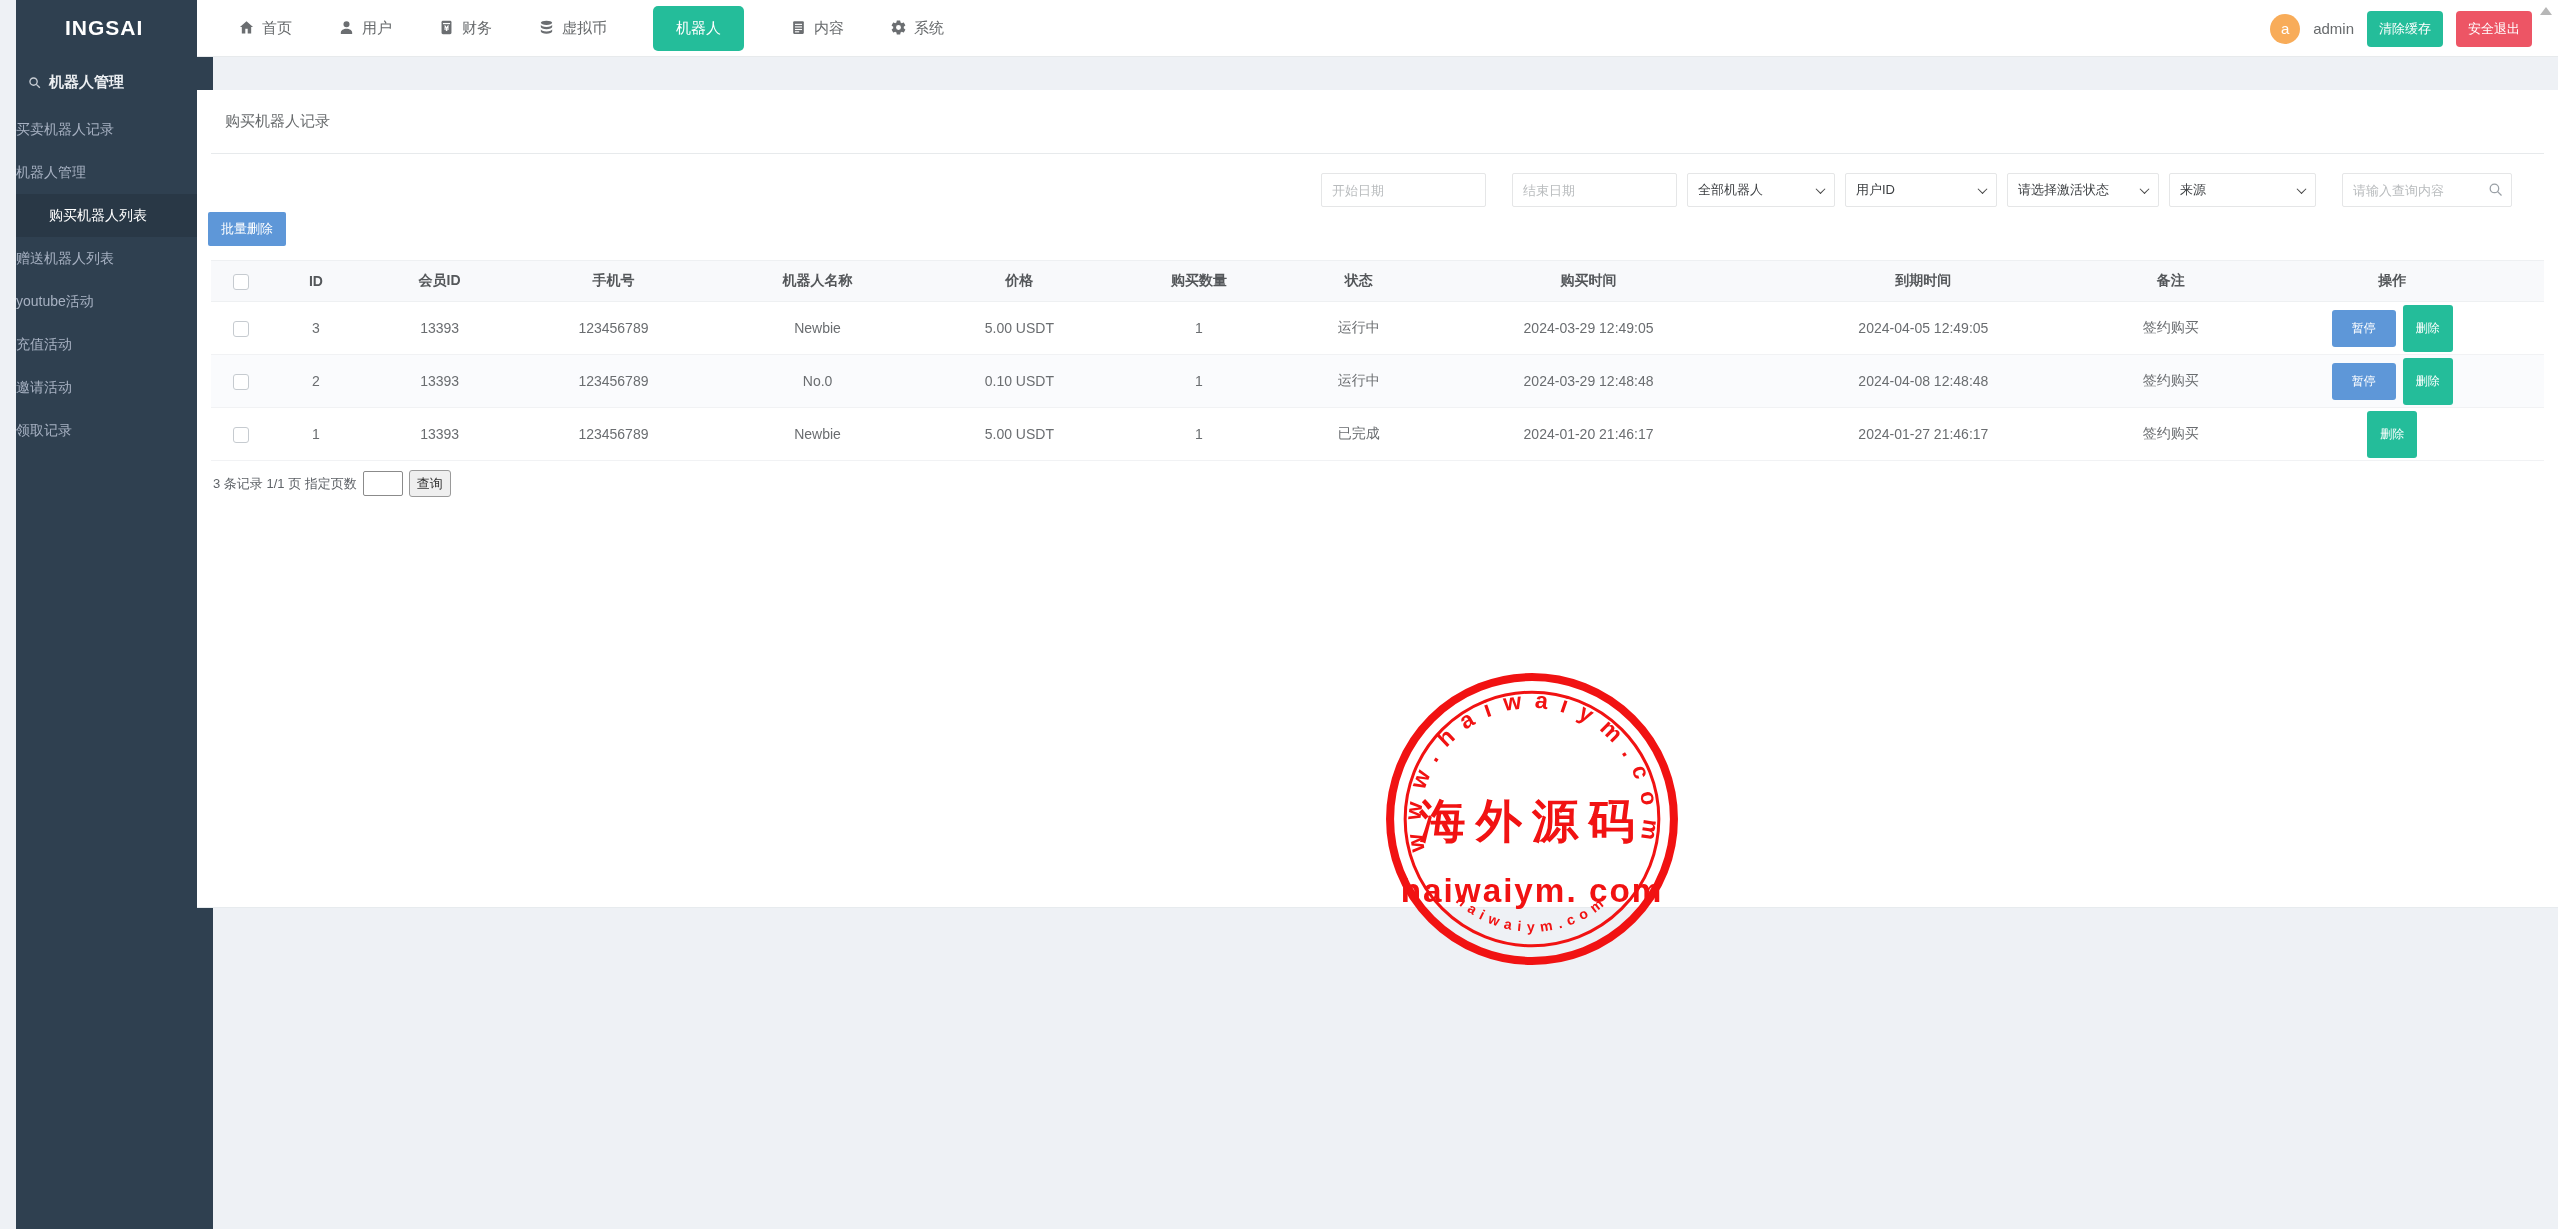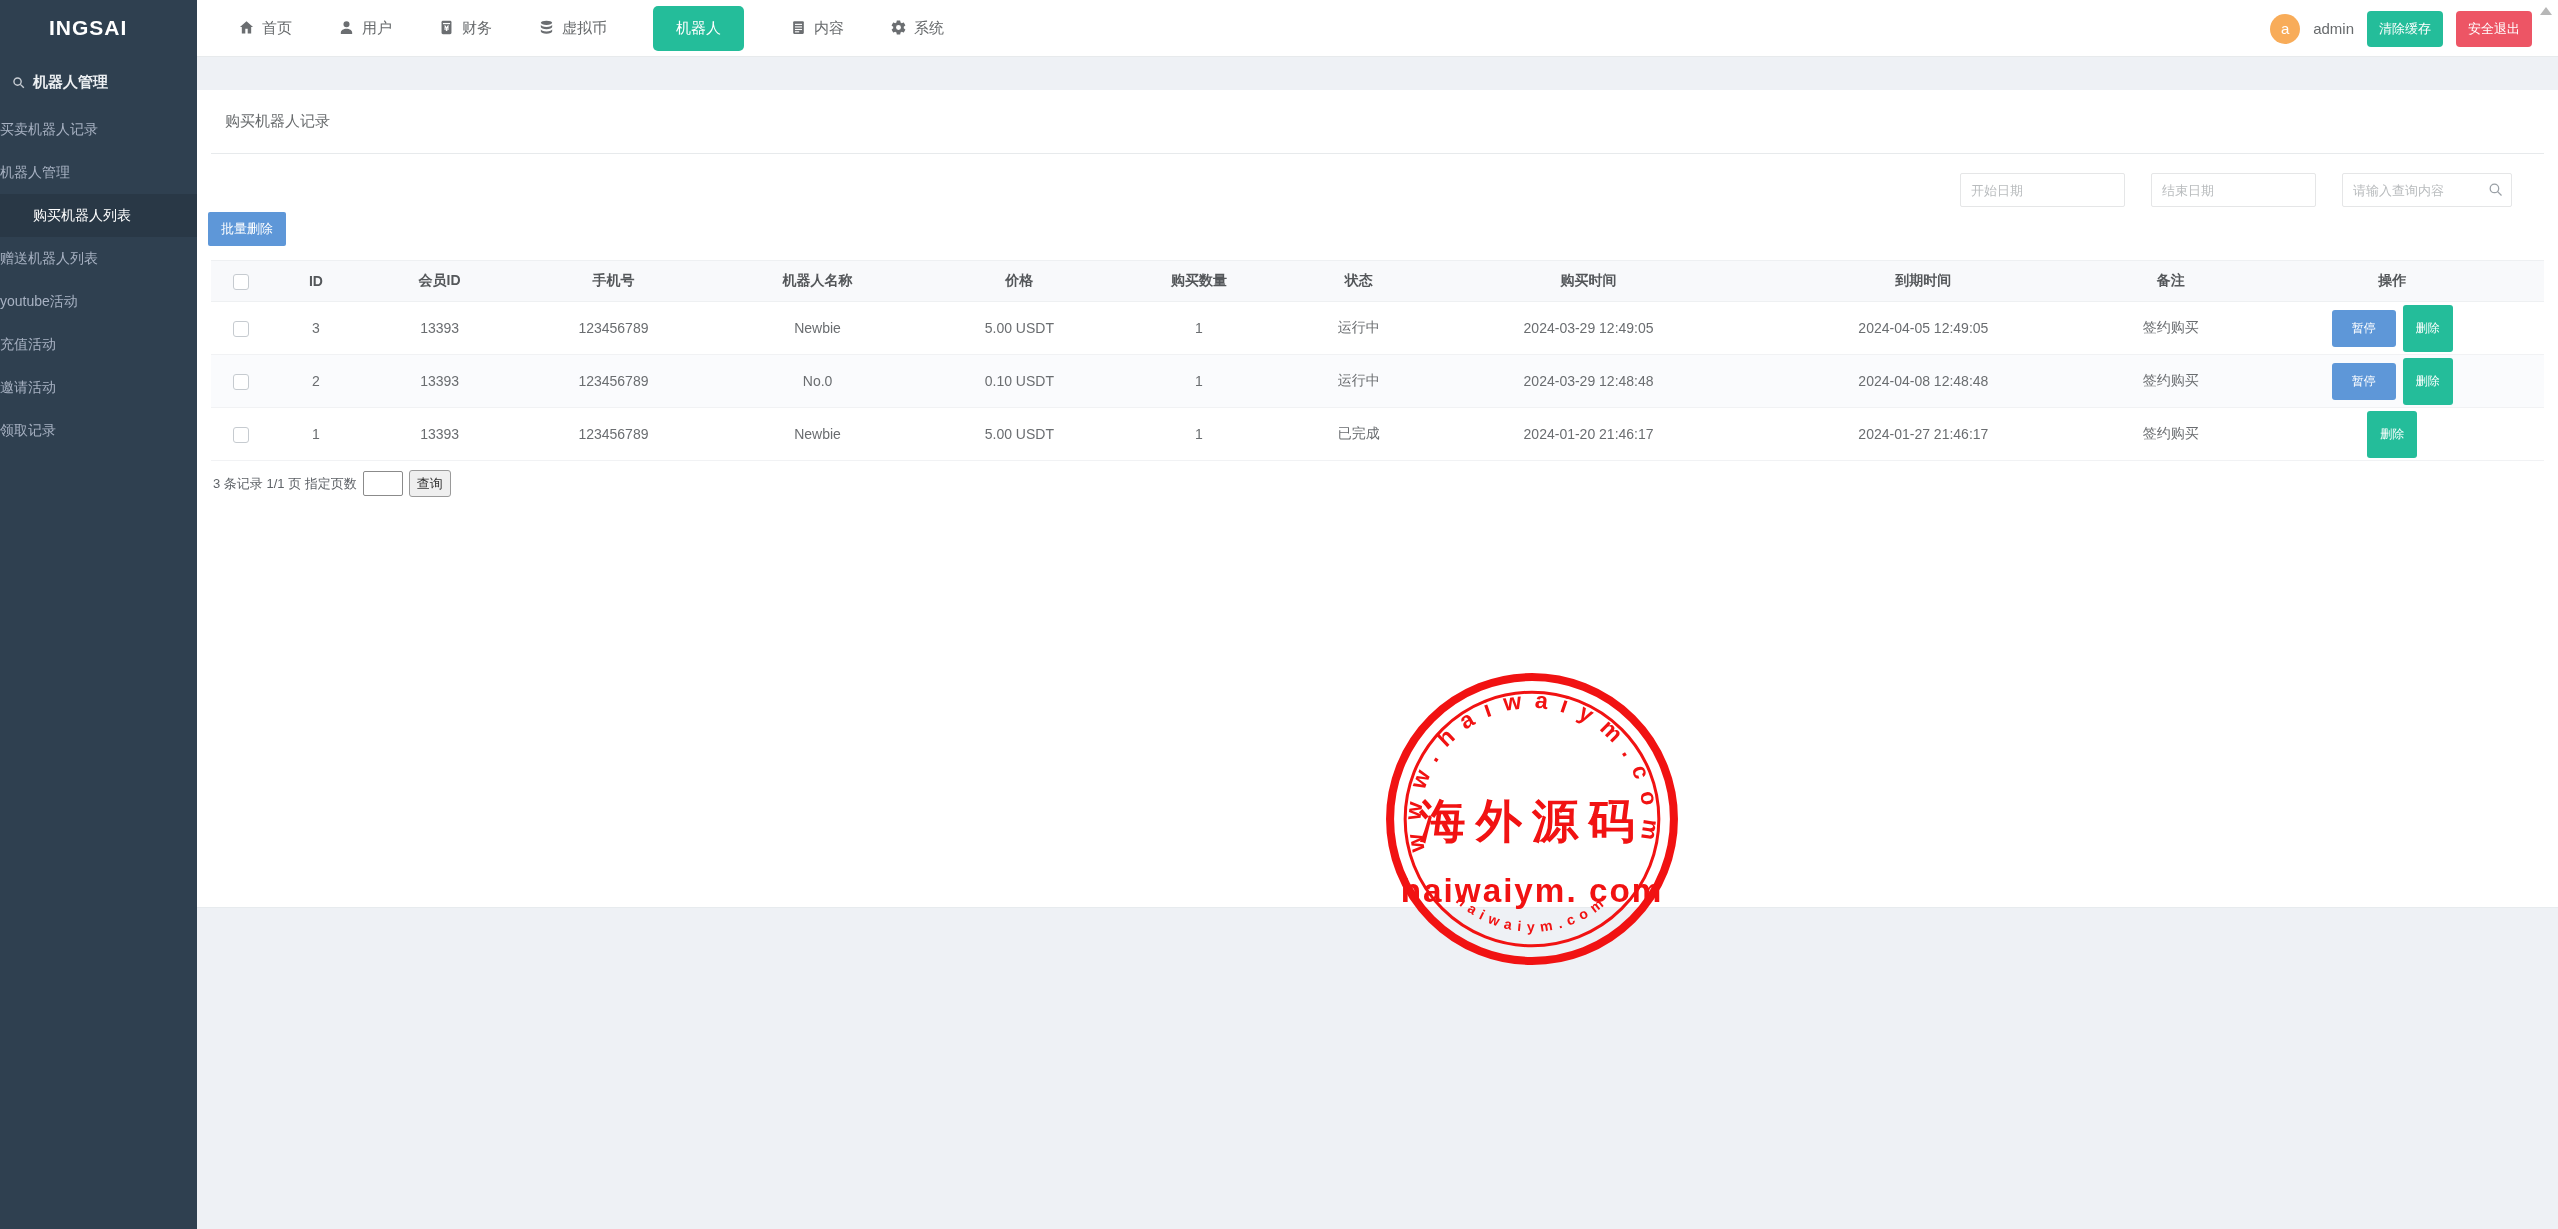--- a/index.html
+++ b/index.html
@@ -4,21 +4,21 @@
 <style>
   * { box-sizing: border-box; }
   html,body { margin:0; padding:0; }
   body {
     background:#eef1f5;
     font-family:"Liberation Sans","DejaVu Sans",sans-serif;
   }
   .page { position:relative; width:2558px; height:1229px; background:#eef1f5; overflow:hidden; }
 
   
-  .sidebar { position:absolute; left:0; top:0; width:197px; height:1229px; background:var(--sidebar,#2f4050); }
+  .sidebar { position:absolute; left:16px; top:0; width:197px; height:1229px; background:var(--sidebar,#2f4050); }
   .brand { color:#ffffff; font-size:21px; font-weight:bold; letter-spacing:1px; padding:16px 0 0 49px; }
   .side-section { display:flex; align-items:center; gap:7px; color:#eceff2; font-weight:bold; font-size:15px; margin:33px 0 0 11px; }
   .side-section svg { display:block; }
   .side-menu { margin-top:16px; }
   .side-item { height:43px; line-height:43px; font-size:14px; color:#a7b1c2; cursor:pointer; white-space:nowrap; }
   .side-item.active { background:#293846; color:#ffffff; padding-left:33px; }
 
   
   .topnav { position:absolute; left:197px; top:0; right:0; height:57px; background:#ffffff; border-bottom:1px solid #e7eaec; }
   .nav-items { position:absolute; left:41px; top:0; height:57px; display:flex; align-items:center; gap:46px; }
@@ -171,20 +171,38 @@
     <div class="scroll-top"></div>
   </header>
 
   <main class="card">
     <div class="card-title">购买机器人记录</div>
     <div class="card-hr"></div>
 
     <div class="filters">
       <input class="f-input" style="width: 165px;" placeholder="开始日期">
       <input class="f-input" style="width: 165px;" placeholder="结束日期">
+      <span id="filter-selects" style="display:flex;gap:10px">
+          <div class="sel" style="width: 148px;">
+            <span>全部机器人</span>
+            <span class="chev"></span>
+          </div>
+          <div class="sel" style="width: 152px;">
+            <span>用户ID</span>
+            <span class="chev"></span>
+          </div>
+          <div class="sel" style="width: 152px;">
+            <span>请选择激活状态</span>
+            <span class="chev"></span>
+          </div>
+          <div class="sel" style="width: 147px;">
+            <span>来源</span>
+            <span class="chev"></span>
+          </div>
+        </span>
       <span class="search-wrap">
         <input class="f-input" placeholder="请输入查询内容" style="">
         <span class="search-ico">
           <svg width="17" height="17" viewBox="0 0 24 24">
               <circle cx="10.5" cy="10.5" r="6" fill="none" stroke="#9aa0a6" stroke-width="1.8"></circle>
               <line x1="15" y1="15" x2="20.5" y2="20.5" stroke="#9aa0a6" stroke-width="1.8"></line>
             </svg>
         </span>
       </span>
     </div>

